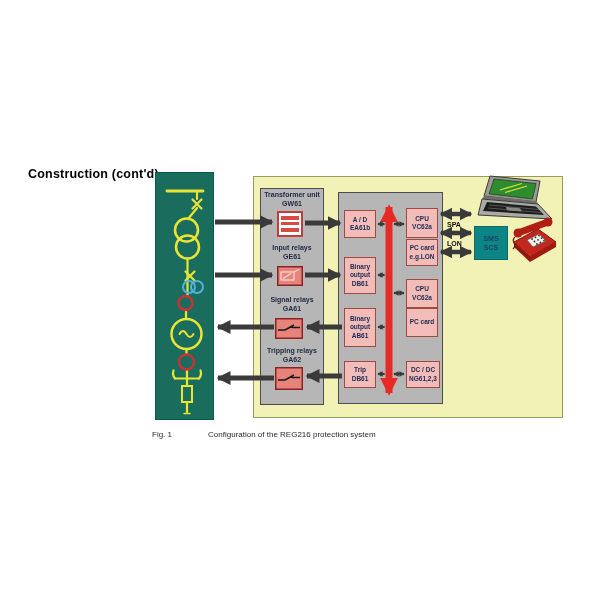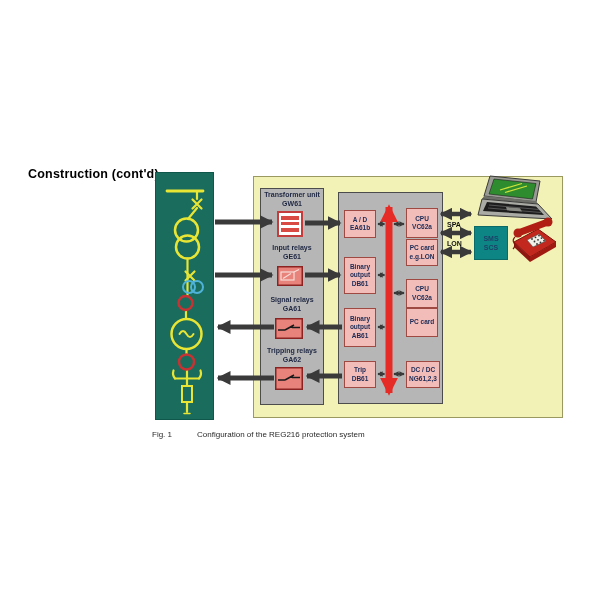--- a/index.html
+++ b/index.html
@@ -8,21 +8,21 @@
   .abs{position:absolute;}
   #heading{font-size:12.5px;font-weight:bold;color:#000;letter-spacing:0.2px;}
   .rack-label{font-size:7px;font-weight:bold;color:#1e2742;text-align:center;line-height:1.25;}
   .card{background:#F2BCB8;border:1px solid #9E4A42;color:#1a2a55;font-size:6.5px;font-weight:bold;
         display:flex;flex-direction:column;align-items:center;justify-content:center;line-height:1.25;
         text-align:center;box-sizing:border-box;}
   .buslabel{font-size:7px;font-weight:bold;color:#101010;}
   #smsbox{background:#0D8585;color:#1d4166;font-size:7px;font-weight:bold;display:flex;flex-direction:column;
           align-items:center;justify-content:center;line-height:1.3;text-align:center;border:1px solid #0a6a6a;box-sizing:border-box;}
   #caption{font-size:8px;color:#2a2a2a;display:flex;}
-  #caption .cap-text{margin-left:25px;}
+  #caption .cap-text{margin-left:36px;}
   svg{display:block;}
 </style>
 </head>
 <body>
 
 <div id="canvas">
 
   <div id="heading" class="abs" style="left:28px;top:167px;">Construction (cont'd)</div>
 
   <div class="abs" style="left:155px;top:172px;width:59px;height:248px;background:#1A6C5C;border:1px solid #0f564b;box-sizing:border-box;">

